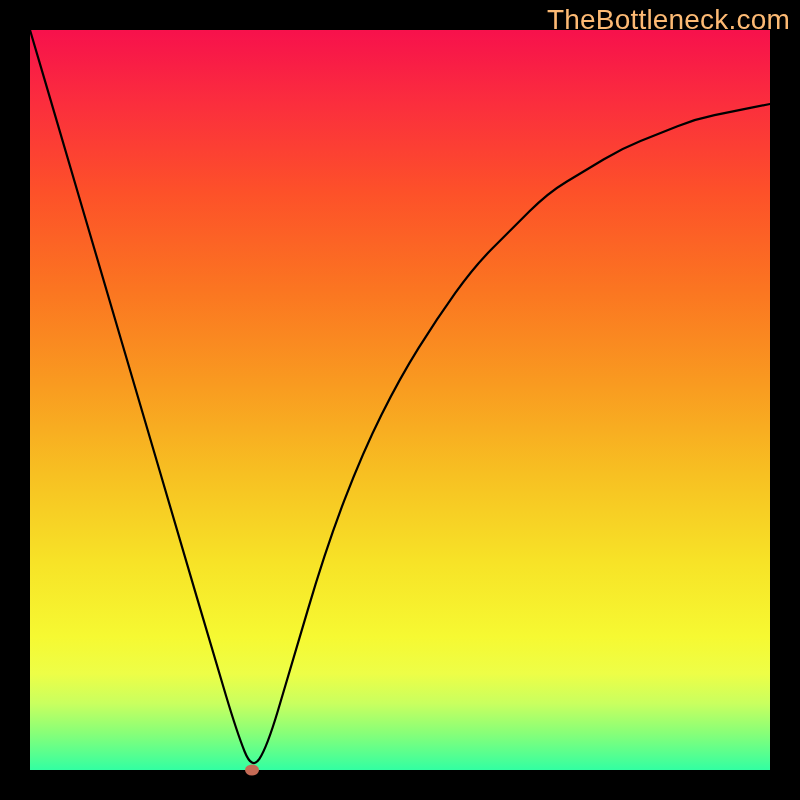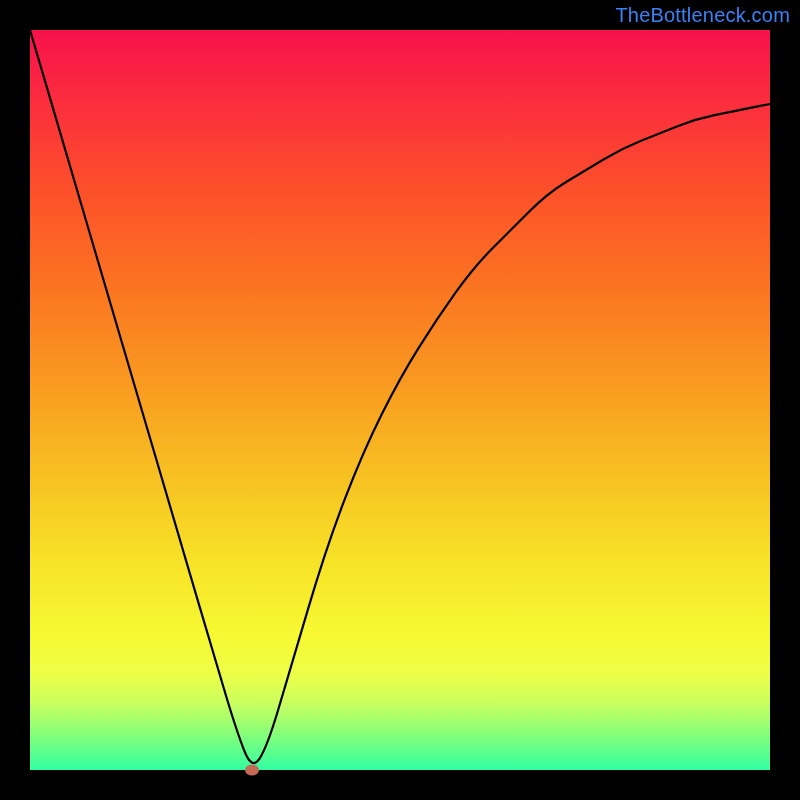--- a/index.html
+++ b/index.html
@@ -35,22 +35,22 @@
       #edfe47 87%,
       #c9ff5f 91%,
       #88ff78 95%,
       #32ffa2 100%
     );
   }
   .watermark {
     position: absolute;
     top: 4px;
     right: 10px;
-    color: #3b82f6;
-    font-size: 20px;
+    color: #fdba74;
+    font-size: 28px;
     font-weight: 500;
     letter-spacing: 0.2px;
     user-select: none;
   }
   svg.curve {
     position: absolute;
     left: 0;
     top: 0;
     width: 740px;
     height: 740px;

